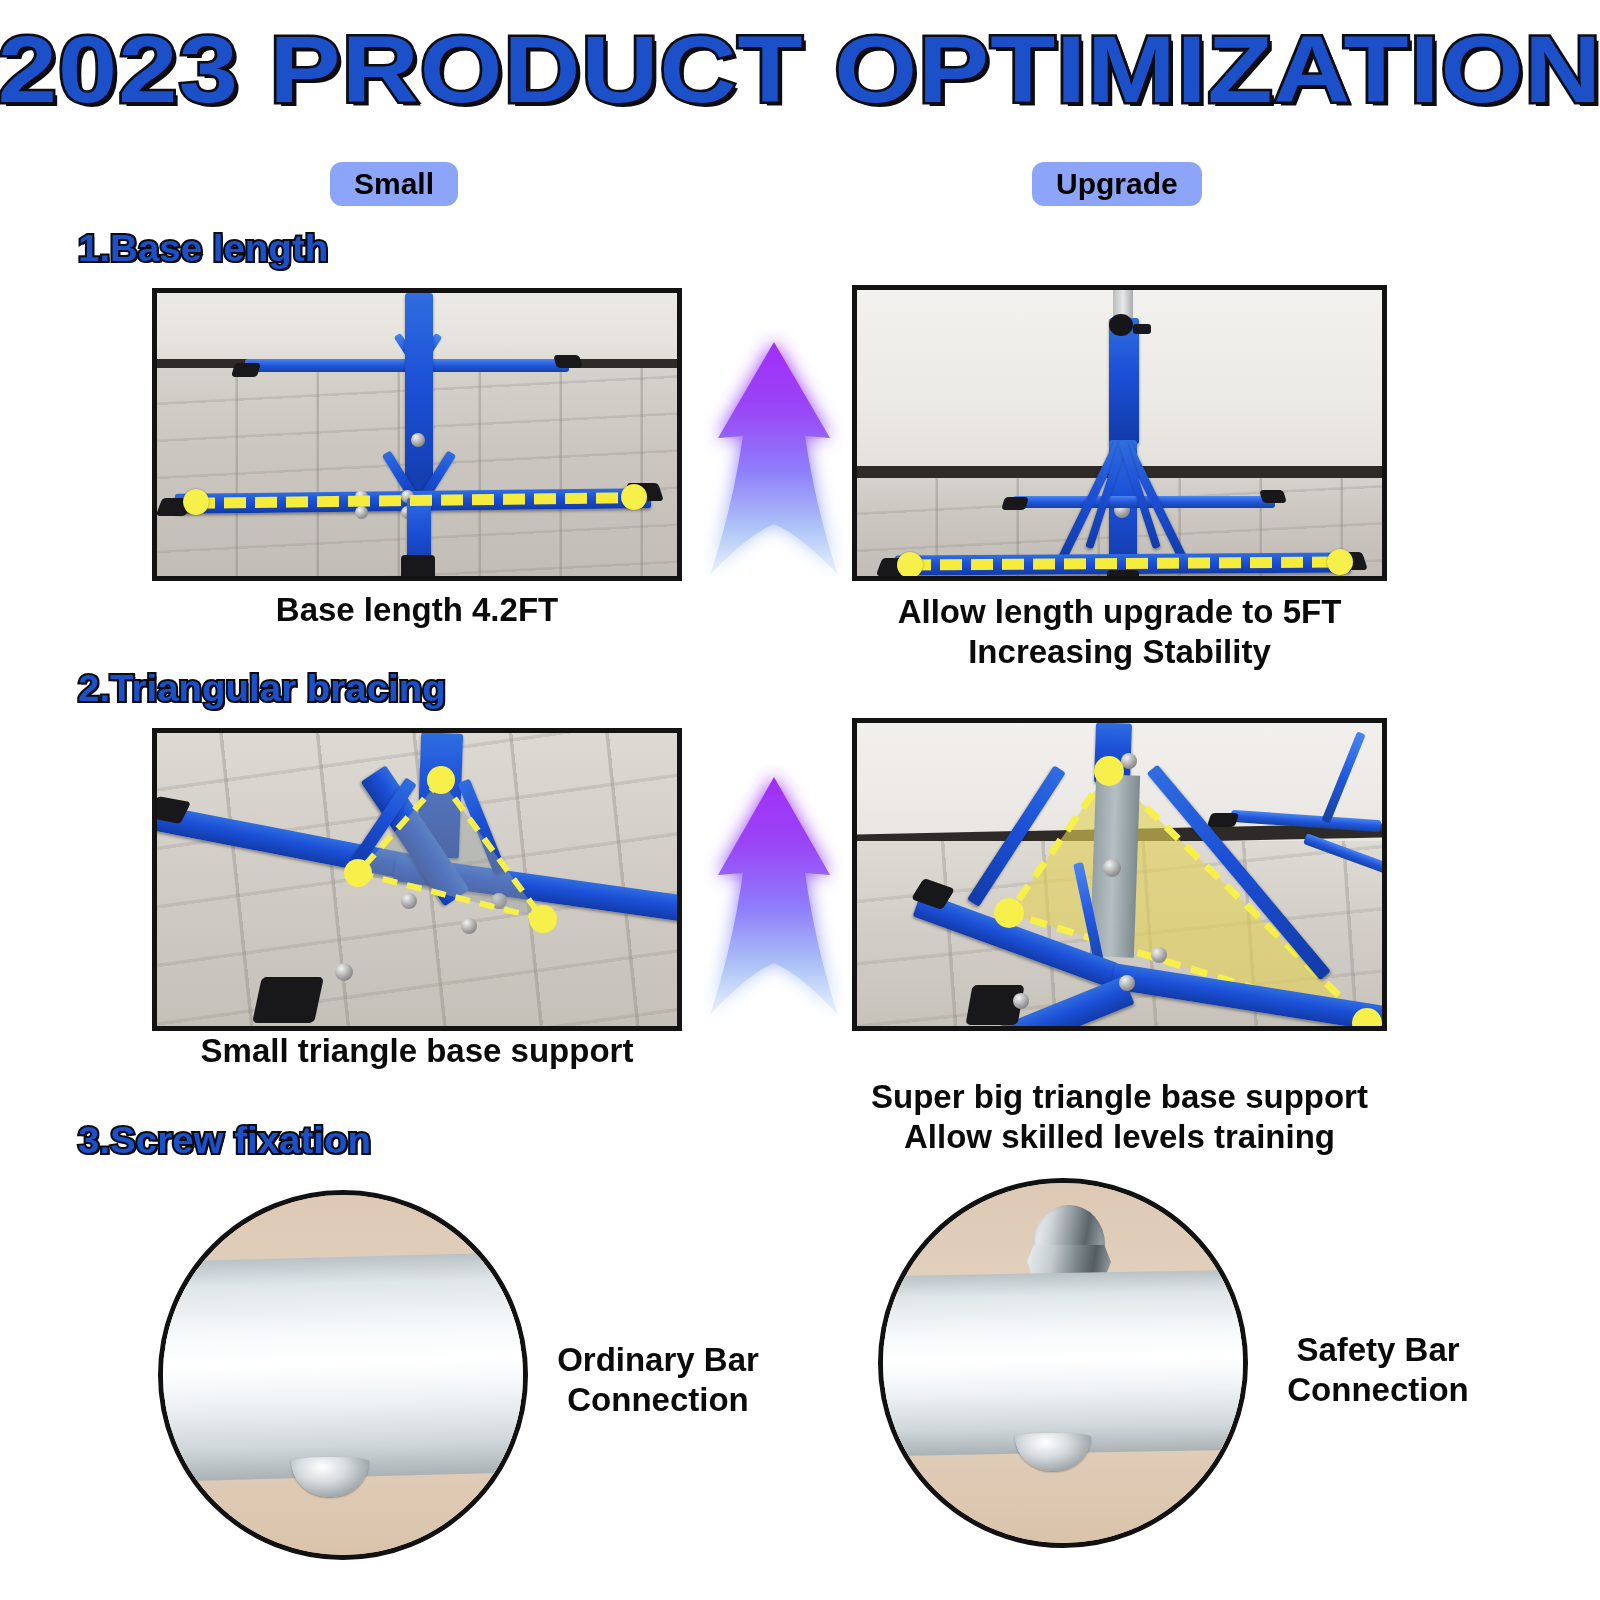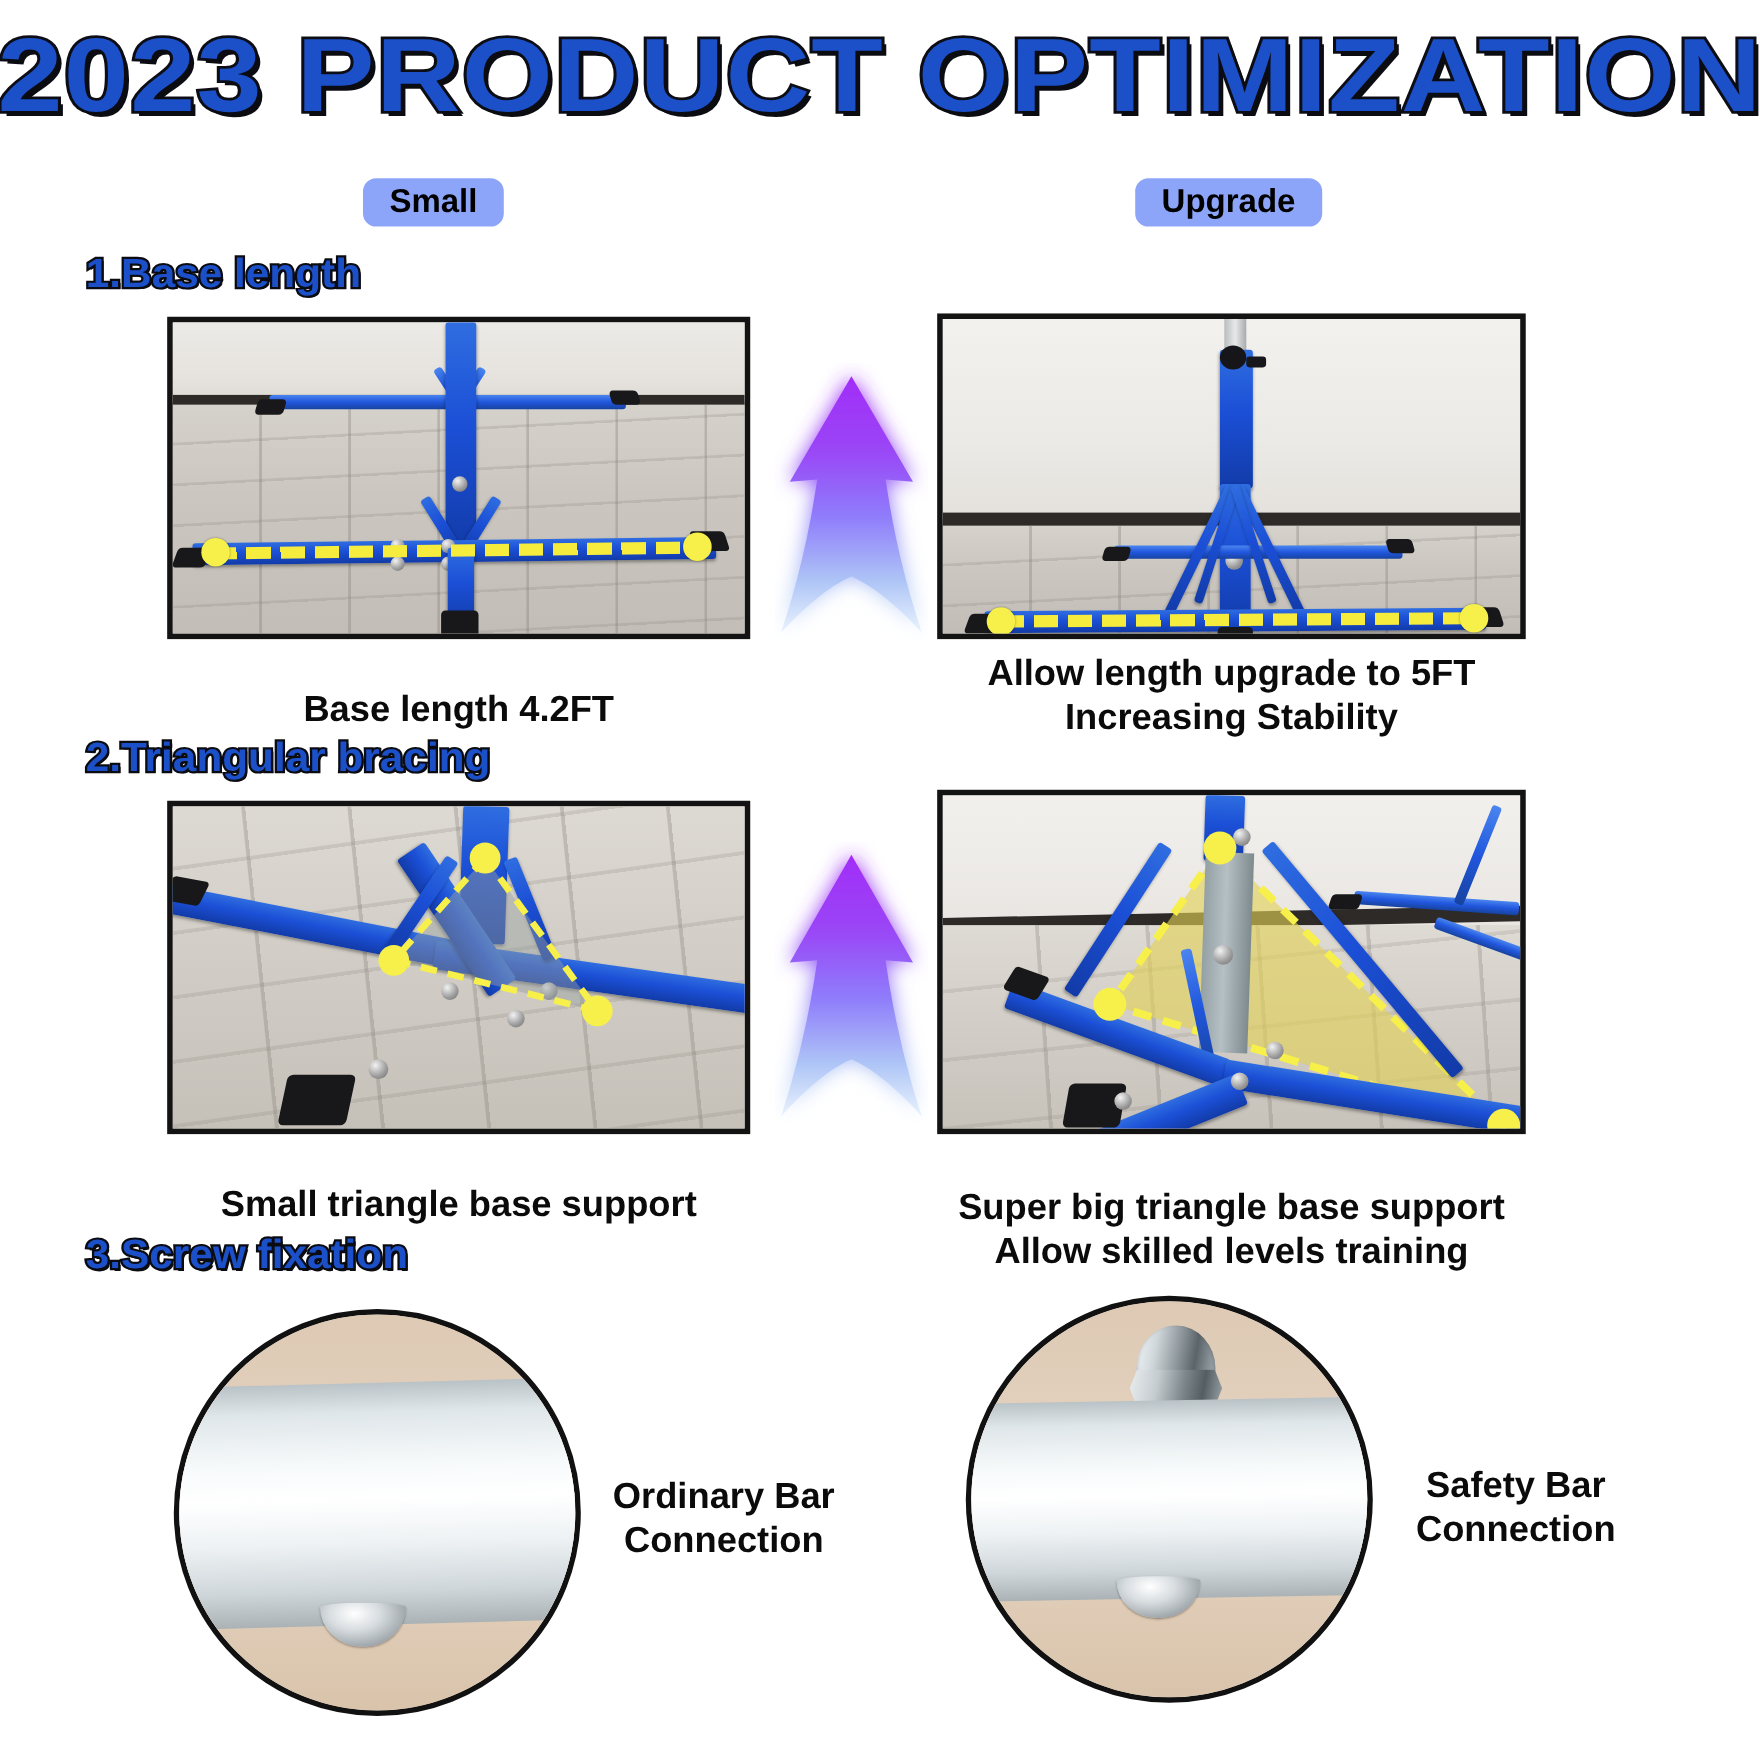--- a/index.html
+++ b/index.html
@@ -162,23 +162,23 @@
   .caption {
     position: absolute;
     font-family: "Liberation Sans", sans-serif;
     font-weight: bold;
     color: #0b0b0b;
     font-size: 33px;
     line-height: 40px;
     text-align: center;
     white-space: pre-line;
   }
-  #cap-r1-before { left: 152px; top: 624px; width: 530px; }
+  #cap-r1-before { left: 152px; top: 590px; width: 530px; }
   #cap-r1-upgrade { left: 852px; top: 592px; width: 535px; }
-  #cap-r2-before { left: 142px; top: 1031px; width: 550px; margin-top: 43px; }
+  #cap-r2-before { left: 142px; top: 1031px; width: 550px; }
   #cap-r2-upgrade { left: 852px; top: 1033px; width: 535px; margin-top: 44px; }
 
   
   .circle-photo {
     position: absolute;
     border-radius: 50%;
     border: 5px solid #111111;
     box-sizing: border-box;
     overflow: hidden;
     background: #ddd9d3;

